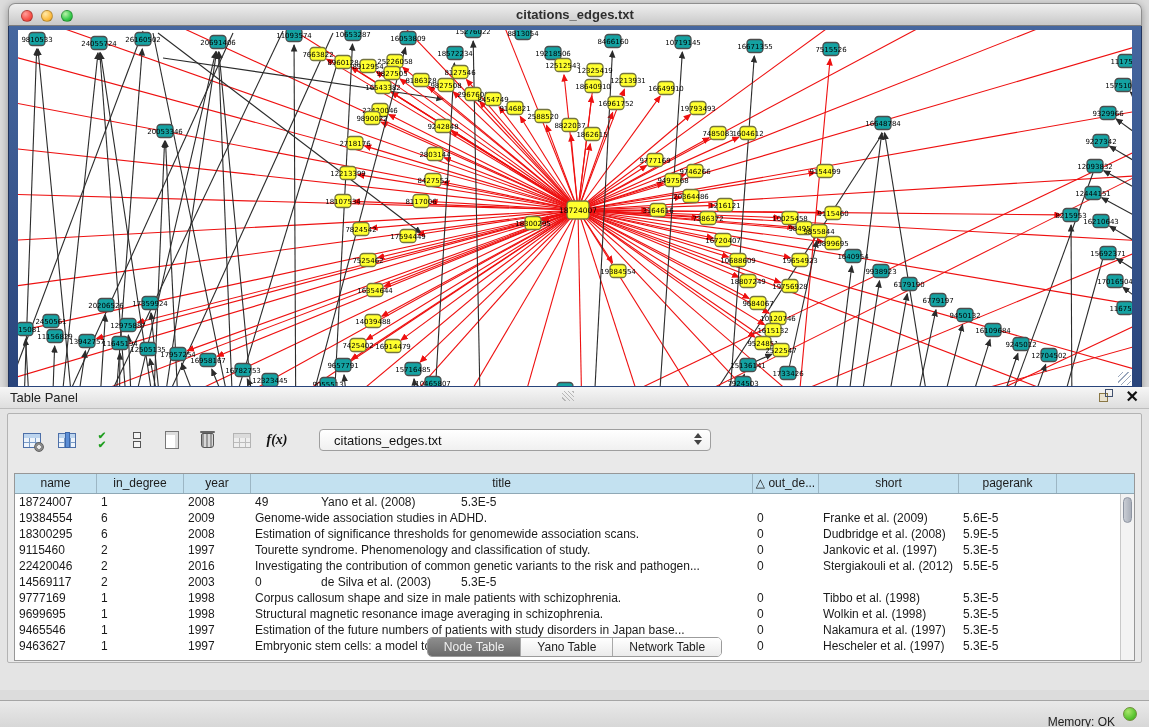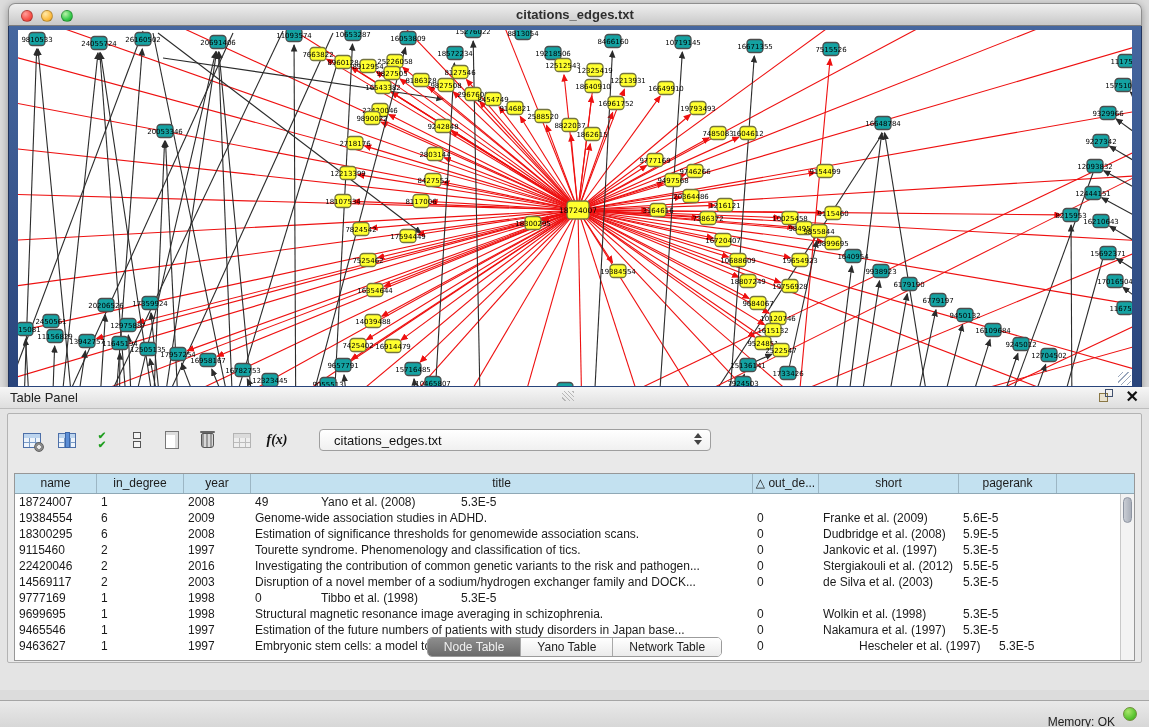--- a/index.html
+++ b/index.html
@@ -871,47 +871,47 @@
             <div class="td" style="width: 67px;">2008</div>
             <div class="td" style="width: 502px;">Estimation of significance thresholds for genomewide association scans.</div>
             <div class="td" style="width: 66px;">0</div>
             <div class="td" style="width: 140px;">Dudbridge et al. (2008)</div>
             <div class="td" style="width: 98px;">5.9E-5</div>
           </div>
           <div class="tr">
             <div class="td" style="width: 82px;">9115460</div>
             <div class="td" style="width: 87px;">2</div>
             <div class="td" style="width: 67px;">1997</div>
-            <div class="td" style="width: 502px;">Tourette syndrome. Phenomenology and classification of tics.</div>
+            <div class="td" style="width: 502px;">Tourette syndrome. Phenomenology and classification of study.</div>
             <div class="td" style="width: 66px;">0</div>
             <div class="td" style="width: 140px;">Jankovic et al. (1997)</div>
             <div class="td" style="width: 98px;">5.3E-5</div>
           </div>
           <div class="tr">
             <div class="td" style="width: 82px;">22420046</div>
             <div class="td" style="width: 87px;">2</div>
             <div class="td" style="width: 67px;">2016</div>
             <div class="td" style="width: 502px;">Investigating the contribution of common genetic variants to the risk and pathogen...</div>
             <div class="td" style="width: 66px;">0</div>
             <div class="td" style="width: 140px;">Stergiakouli et al. (2012)</div>
             <div class="td" style="width: 98px;">5.5E-5</div>
           </div>
           <div class="tr">
             <div class="td" style="width: 82px;">14569117</div>
             <div class="td" style="width: 87px;">2</div>
             <div class="td" style="width: 67px;">2003</div>
-            <div class="td" style="width: 502px;">Disruption of a novel member of a sodium/hydrogen exchanger family and DOCK...</div>
             <div class="td" style="width: 66px;">0</div>
             <div class="td" style="width: 140px;">de Silva et al. (2003)</div>
             <div class="td" style="width: 98px;">5.3E-5</div>
           </div>
           <div class="tr">
             <div class="td" style="width: 82px;">9777169</div>
             <div class="td" style="width: 87px;">1</div>
             <div class="td" style="width: 67px;">1998</div>
+            <div class="td" style="width: 502px;">Corpus callosum shape and size in male patients with schizophrenia.</div>
             <div class="td" style="width: 66px;">0</div>
             <div class="td" style="width: 140px;">Tibbo et al. (1998)</div>
             <div class="td" style="width: 98px;">5.3E-5</div>
           </div>
           <div class="tr">
             <div class="td" style="width: 82px;">9699695</div>
             <div class="td" style="width: 87px;">1</div>
             <div class="td" style="width: 67px;">1998</div>
             <div class="td" style="width: 502px;">Structural magnetic resonance image averaging in schizophrenia.</div>
             <div class="td" style="width: 66px;">0</div>
@@ -926,21 +926,21 @@
             <div class="td" style="width: 66px;">0</div>
             <div class="td" style="width: 140px;">Nakamura et al. (1997)</div>
             <div class="td" style="width: 98px;">5.3E-5</div>
           </div>
           <div class="tr">
             <div class="td" style="width: 82px;">9463627</div>
             <div class="td" style="width: 87px;">1</div>
             <div class="td" style="width: 67px;">1997</div>
             <div class="td" style="width: 502px;">Embryonic stem cells: a model to study structural and functional properties in car...</div>
             <div class="td" style="width: 66px;">0</div>
-            <div class="td" style="width: 140px; margin-left: 36px;">Hescheler et al. (1997)</div>
+            <div class="td" style="width: 140px;">Hescheler et al. (1997)</div>
             <div class="td" style="width: 98px;">5.3E-5</div>
           </div>
         </div>
       <div class="vscroll">
         <div class="vthumb"></div>
       </div>
     </div>
     <div class="tabsrow">
       <div class="seg">
           <button class="sel">Node Table</button>

